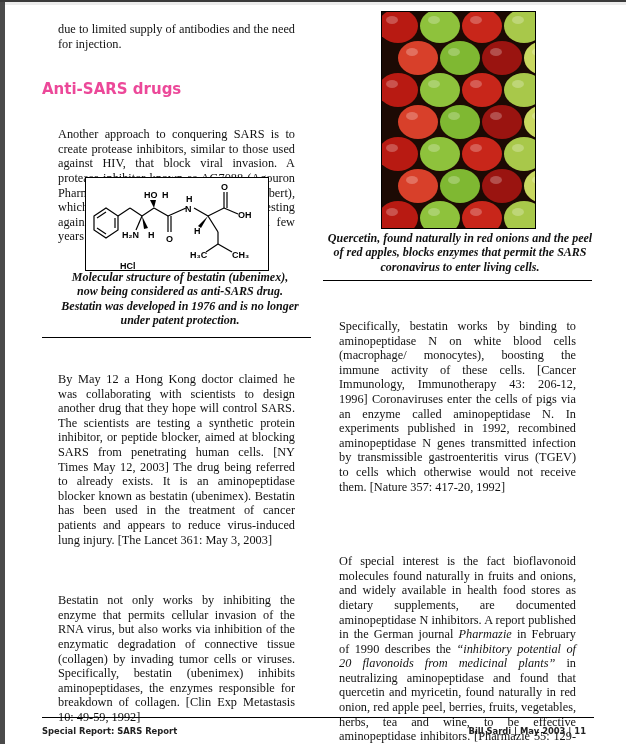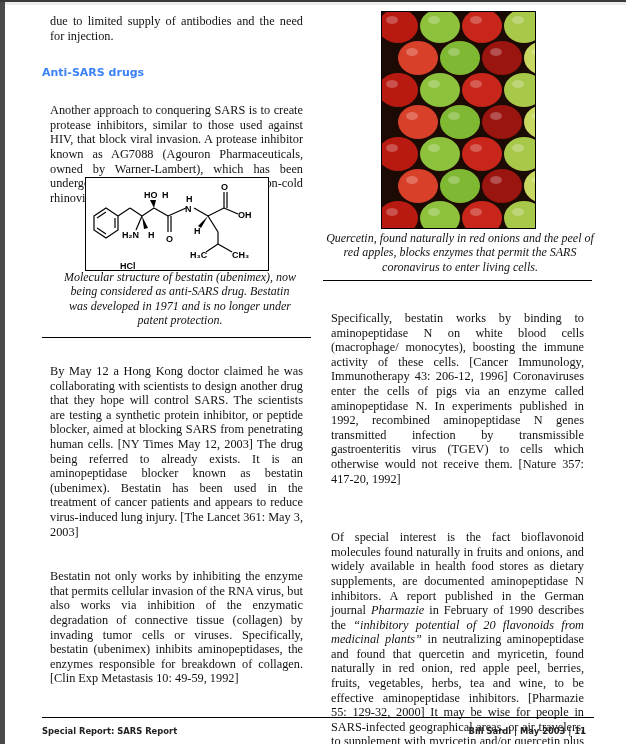--- a/index.html
+++ b/index.html
@@ -8,32 +8,32 @@
     background: #ffffff;
     font-family: "Liberation Serif", serif;
     color: #111;
   }
   .left-bar { position: absolute; left: 0; top: 0; width: 5px; height: 744px; background: #4a4a4a; }
   .top-bar { position: absolute; left: 0; top: 0; width: 626px; height: 2px; background: #3a3a3a; }
   .top-shade { position: absolute; left: 5px; top: 2px; width: 621px; height: 3px; background: #ececec; }
   .col { position: absolute; font-size: 12.3px; line-height: 14.6px; text-align: justify; }
   .col-left { left: 42px; width: 269px; top: 6px; }
   .col-right { left: 323px; width: 269px; }
-  p { margin: 8px; font-family: Liberation Serif, serif; }
+  p { margin: 16px; font-family: Liberation Serif, serif; }
   .gap { height: 14px; }
   h2 {
     font-family: "DejaVu Sans", sans-serif; font-weight: bold;
-    font-size: 11px; color: #3b82f6; margin: 0; line-height: 16px;
+    font-size: 15px; color: #ec4899; margin: 0; line-height: 16px;
   }
   .figure-mol {
     position: absolute; left: 85px; top: 177px; width: 182px; height: 92px;
     border: 1px solid #000; background: #fff;
   }
   .caption {
-    font-style: italic; text-align: center; font-size: 12px; line-height: 14.4px;
+    font-style: italic; text-align: center; font-size: 12px; line-height: 14.4px; font-weight: bold;
   }
   .cap-left { position: absolute; left: 60px; top: 270px; width: 240px; }
   .rule { position: absolute; height: 1px; background: #000; }
   .figure-apples {
     position: absolute; left: 381px; top: 11px; width: 153px; height: 216px;
     border: 1px solid #000; overflow: hidden; background: #1a0b05;
   }
   .cap-right { position: absolute; left: 325px; top: 231px; width: 270px; }
   .footer {
     position: absolute; top: 726px; font-family: "DejaVu Sans", sans-serif;
@@ -96,21 +96,21 @@
     <text x="152" y="40" font-size="9" font-weight="bold">OH</text>
     <text x="36" y="60" font-size="9" font-weight="bold">H₂N</text>
     <text x="62" y="60" font-size="9" font-weight="bold">H</text>
     <text x="80" y="64" font-size="9" font-weight="bold">O</text>
     <text x="108" y="56" font-size="9" font-weight="bold">H</text>
     <text x="104" y="80" font-size="9" font-weight="bold">H₃C</text>
     <text x="146" y="80" font-size="9" font-weight="bold">CH₃</text>
     <text x="34" y="91" font-size="9" font-weight="bold">HCl</text>
   </svg>
 </div>
-<div class="caption cap-left">Molecular structure of bestatin (ubenimex), now being considered as anti-SARS drug. Bestatin was developed in 1971 and is no longer under patent protection.</div>
+<div class="caption cap-left">Molecular structure of bestatin (ubenimex), now being considered as anti-SARS drug. Bestatin was developed in 1976 and is no longer under patent protection.</div>
 <div class="rule" style="left:42px; top:337px; width:269px;"></div>
 
 <div class="col col-left" style="top:342px;">
   <div class="gap"></div>
   <p>By May 12 a Hong Kong doctor claimed he was collaborating with scientists to design another drug that they hope will control SARS.  The scientists are testing a synthetic protein inhibitor, or peptide blocker, aimed at blocking SARS from penetrating human cells. [NY Times May 12, 2003]  The drug being referred to already exists.  It is an aminopeptidase blocker known as bestatin (ubenimex).  Bestatin has been used in the treatment of cancer patients and appears to reduce virus-induced lung injury.  [The Lancet 361: May 3, 2003]</p>
   <div class="gap"></div>
   <p>Bestatin not only works by inhibiting the enzyme that permits cellular invasion of the RNA virus, but also works via inhibition of the enzymatic degradation of connective tissue (collagen) by invading tumor cells or viruses.  Specifically, bestatin (ubenimex) inhibits aminopeptidases, the enzymes responsible for breakdown of collagen. [Clin Exp Metastasis 10: 49-59, 1992]</p>
 </div>
 
 <div class="figure-apples">

